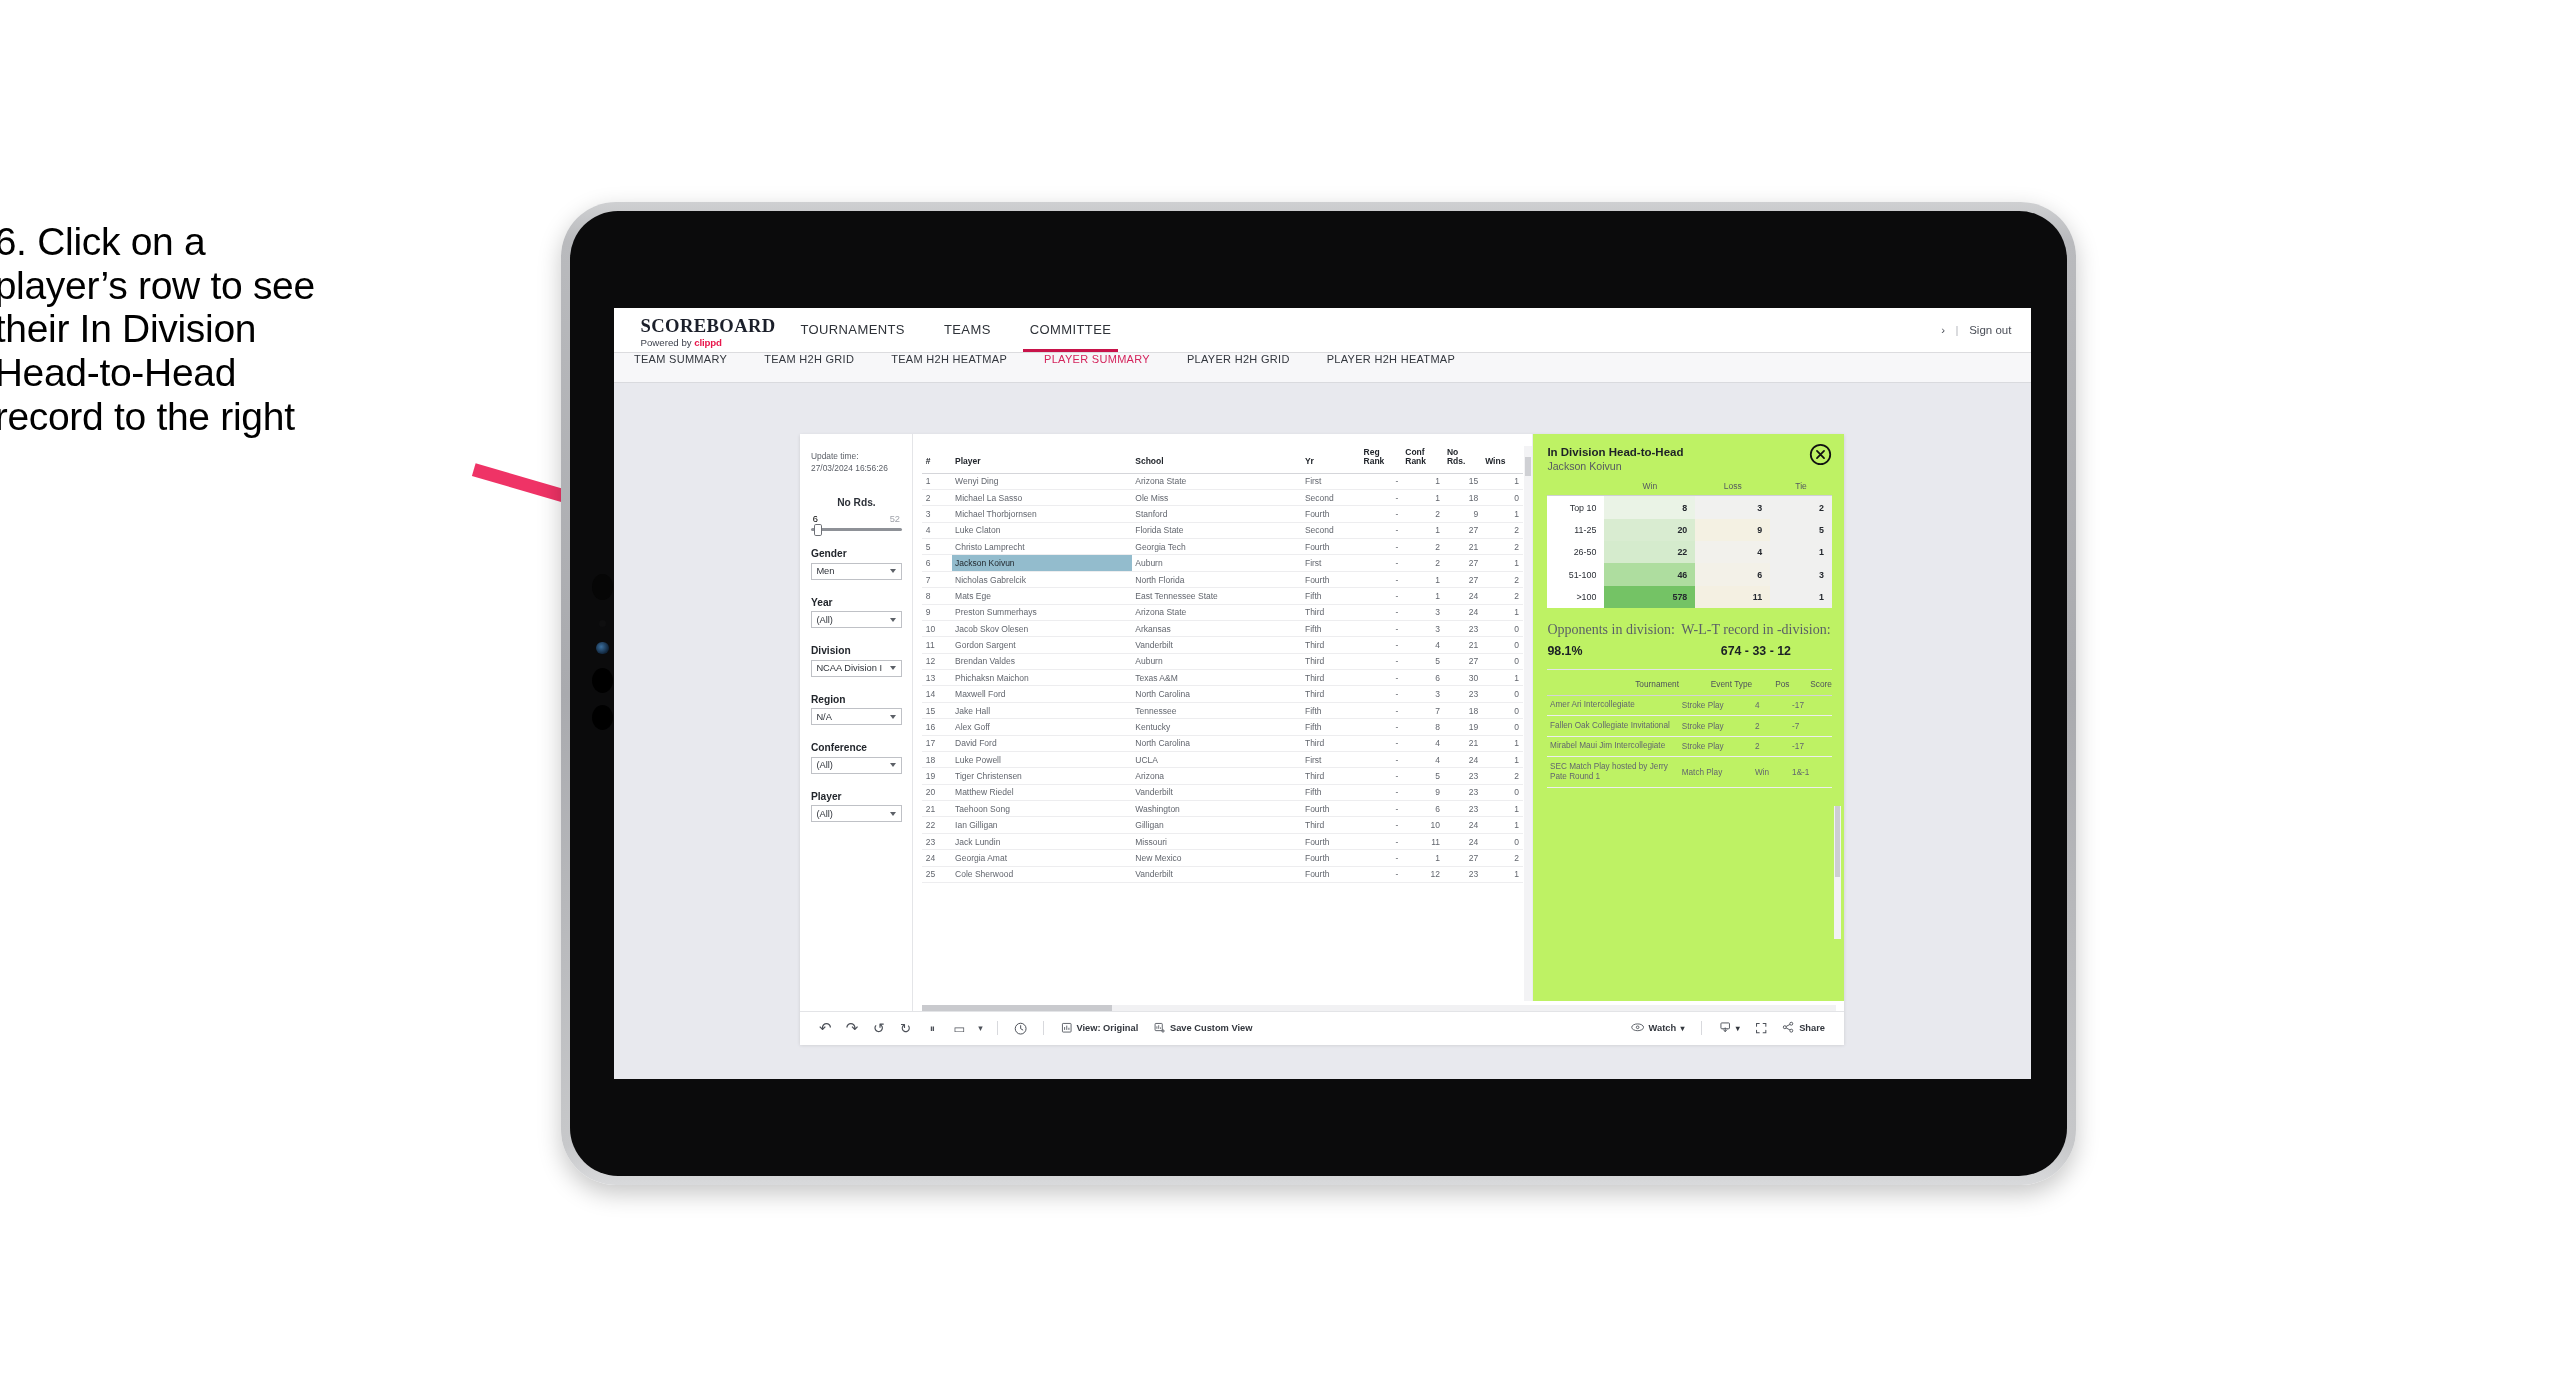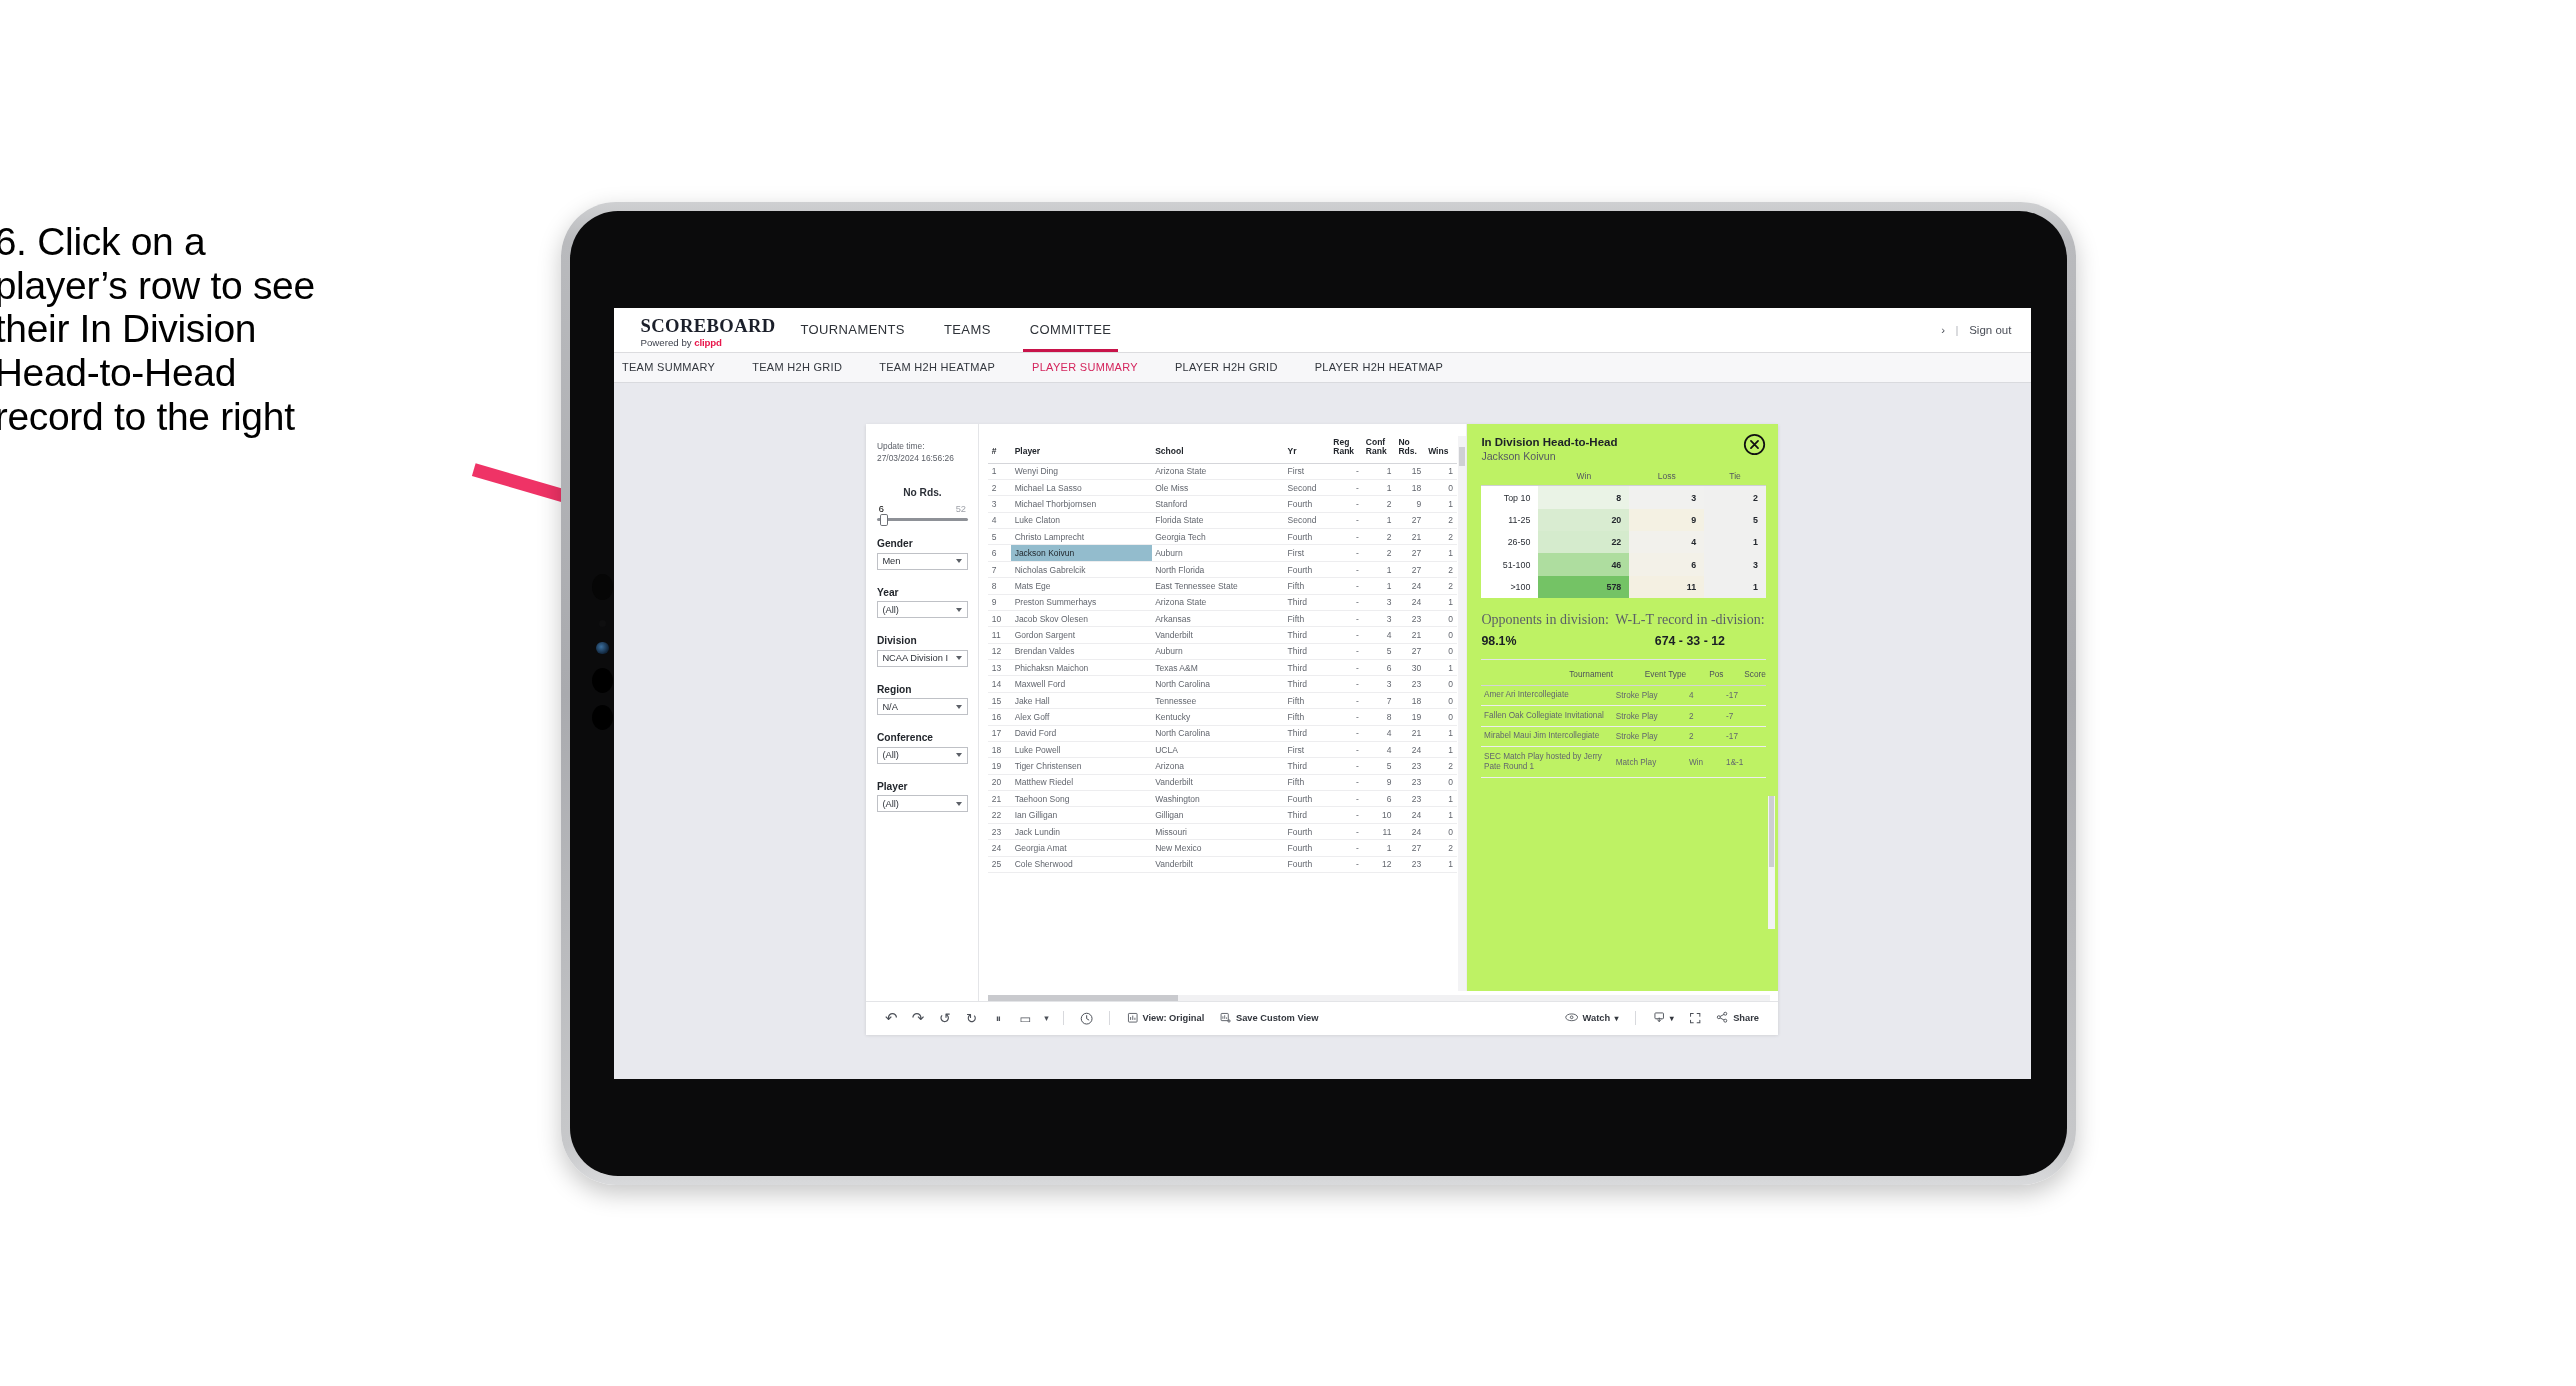--- a/index.html
+++ b/index.html
@@ -93,35 +93,35 @@
     margin-left: auto; display: flex; align-items: center;
     padding-right: 19.5px; gap: 10.6px;
     font-size: 11.5px; color: #4a4e57;
   }
   #header-right .sep { color: #b6b8be; }
 
   
   #sub-nav {
     height: 30px; background: #f7f7f9;
     border-bottom: 0.9px solid #d9dade;
-    display: flex; align-items: center; padding-left: 8px;
+    display: flex; padding-left: 20px;
   }
   .sub-nav-item {
     font-size: 11px; color: #32363d; letter-spacing: 0.3px;
     padding: 0 21px 0 0; margin-right: 16px; cursor: pointer;
   }
   .sub-nav-item.active { color: #d4245c; }
 
   
   #workspace {
     position: relative; height: 695px; background: #e8e9ee;
     padding: 37px 0 0 0;
   }
   #viz-card {
-    margin: 4px auto; width: 912px; height: 611px;
+    margin: 14px auto; width: 1044px; height: 611px;
     background: #ffffff;
     box-shadow: 0 0.9px 3.5px rgba(0,0,0,0.13);
     display: flex; flex-direction: column;
   }
   #viz-body { display: flex; flex: 1; min-height: 0; }
 
   
   #filter-rail {
     width: 113px; border-right: 0.9px solid #e4e5e8;
     padding: 16px 10.6px 0 10.6px; flex-shrink: 0;

